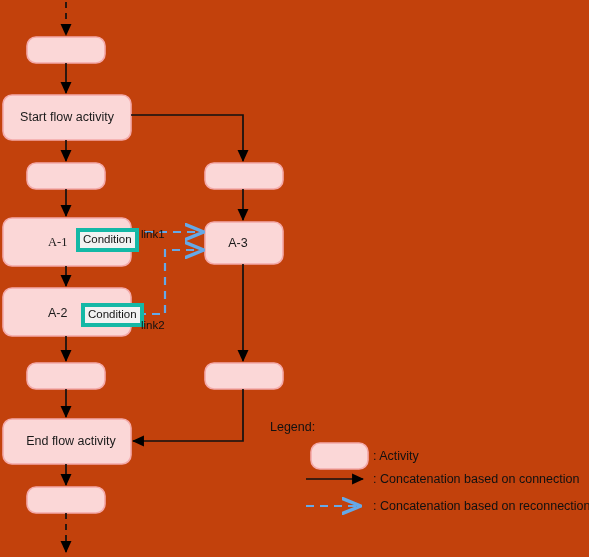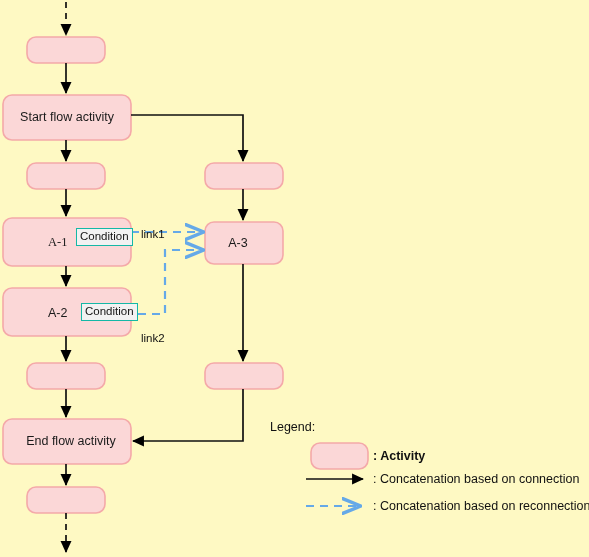--- a/index.html
+++ b/index.html
@@ -9,21 +9,21 @@
     background: #ffffff;
   }
   body {
     font-family: "Liberation Sans", sans-serif;
     -webkit-font-smoothing: antialiased;
   }
   #diagram-root {
     position: relative;
     width: 589px;
     height: 557px;
-    background: #fef9c3;
+    background: #c2410c;
     overflow: hidden;
   }
   #diagram-svg {
     position: absolute;
     left: 0;
     top: 0;
     width: 589px;
     height: 557px;
   }
   .node-label {
@@ -41,21 +41,21 @@
     font-size: 11.5px;
     color: #111111;
     white-space: nowrap;
     margin-top: 14px;
   }
   .condition-chip {
     position: absolute;
     font-size: 11.5px;
     color: #151515;
     background: #f2f2f2;
-    border: 1px solid #14b8a6;
+    border: 4px solid #14b8a6;
     padding: 1px 3px 2px 3px;
     line-height: 13px;
     white-space: nowrap;
     box-sizing: border-box;
   }
   .legend-title {
     position: absolute;
     font-size: 12.5px;
     color: #111111;
     white-space: nowrap;
@@ -164,23 +164,23 @@
   <div class="node-label centered" style="left:3px; top:434px; width:136px;">End flow activity</div>
 
   <div class="node-label centered" style="left:205px; top:236px; width:66px;">A-3</div>
 
   <div class="condition-chip" style="left:76px; top:228px;">Condition</div>
 
   <div class="condition-chip" style="left:81px; top:303px;">Condition</div>
 
   <div class="edge-label" style="left:141px; top:214px;">link1</div>
 
-  <div class="edge-label" style="left:141px; top:318px;">link2</div>
+  <div class="edge-label" style="left:141px; top:305px;">link2</div>
 
   <div class="legend-title" style="left:270px; top:420px;">Legend:</div>
 
-  <div class="legend-text" style="left:373px; top:449px;font-weight:bold;">: Activity</div>
+  <div class="legend-text" style="left:373px; top:449px;">: Activity</div>
 
   <div class="legend-text" style="left:373px; top:472px;">: Concatenation based on connection</div>
 
   <div class="legend-text" style="left:373px; top:499px;">:  Concatenation based on reconnection</div>
 
 </div>
 
 </body></html>

